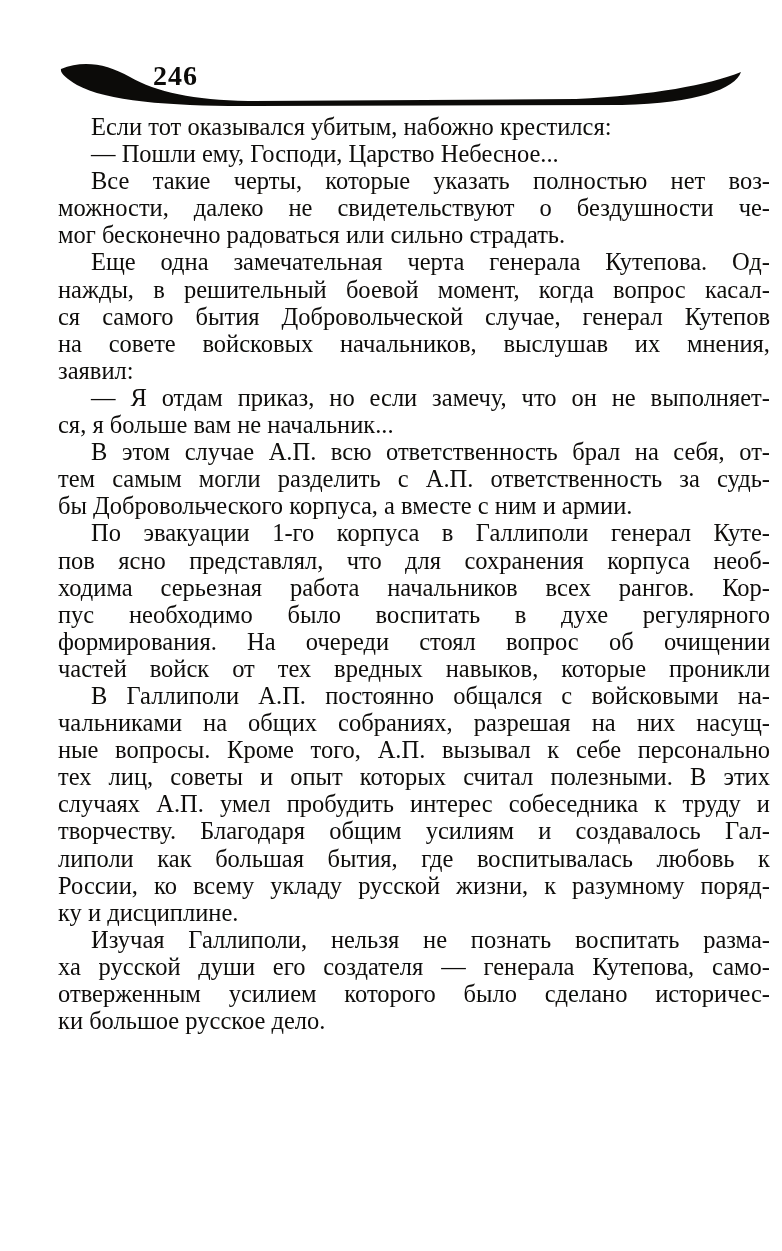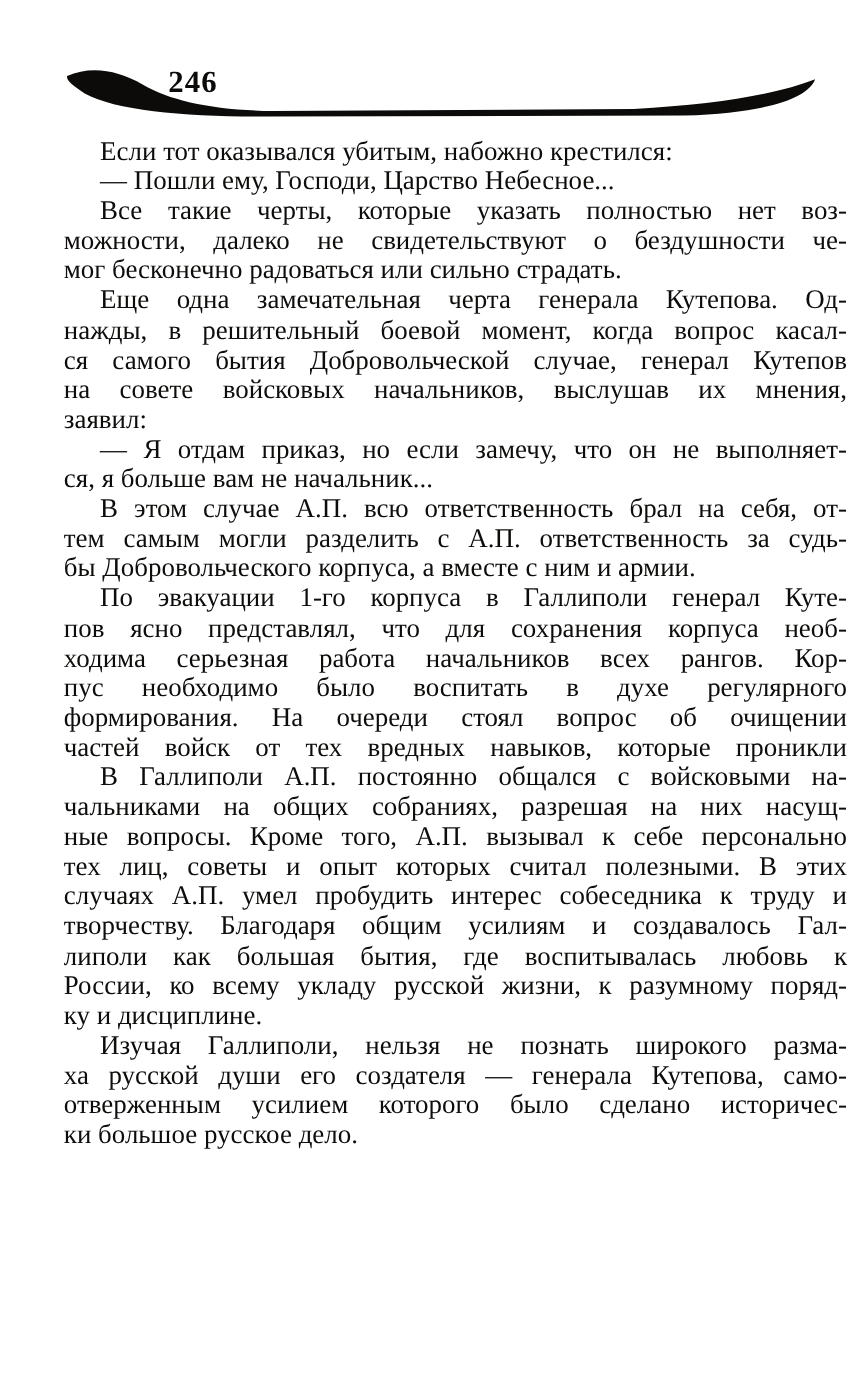--- a/index.html
+++ b/index.html
@@ -34,21 +34,21 @@
     position: absolute;
     left: 56px;
     top: 60px;
     width: 688px;
     height: 52px;
     z-index: 1;
   }
   .page-body {
     position: absolute;
     left: 58px;
-    top: 124px;
+    top: 113px;
     width: 712px;
     font-size: 24.5px;
     line-height: 27.1px;
     color: #0e0d0b;
   }
   .para {
     margin: 0;
     padding: 0;
   }
   .ln {
@@ -122,20 +122,20 @@
         <div class="ln">чальниками на общих собраниях, разрешая на них насущ-</div>
         <div class="ln">ные вопросы. Кроме того, А.П. вызывал к себе персонально</div>
         <div class="ln">тех лиц, советы и опыт которых считал полезными. В этих</div>
         <div class="ln">случаях А.П. умел пробудить интерес собеседника к труду и</div>
         <div class="ln">творчеству. Благодаря общим усилиям и создавалось Гал-</div>
         <div class="ln">липоли как большая бытия, где воспитывалась любовь к</div>
         <div class="ln">России, ко всему укладу русской жизни, к разумному поряд-</div>
         <div class="ln last">ку и дисциплине.</div>
       </div>
       <div class="para">
-        <div class="ln first">Изучая Галлиполи, нельзя не познать широкого разма-</div>
+        <div class="ln first">Изучая Галлиполи, нельзя не познать воспитать разма-</div>
         <div class="ln">ха русской души его создателя — генерала Кутепова, само-</div>
         <div class="ln">отверженным усилием которого было сделано историчес-</div>
         <div class="ln last">ки большое русское дело.</div>
       </div>
     </div>
 
 </div>
 
 </body></html>

